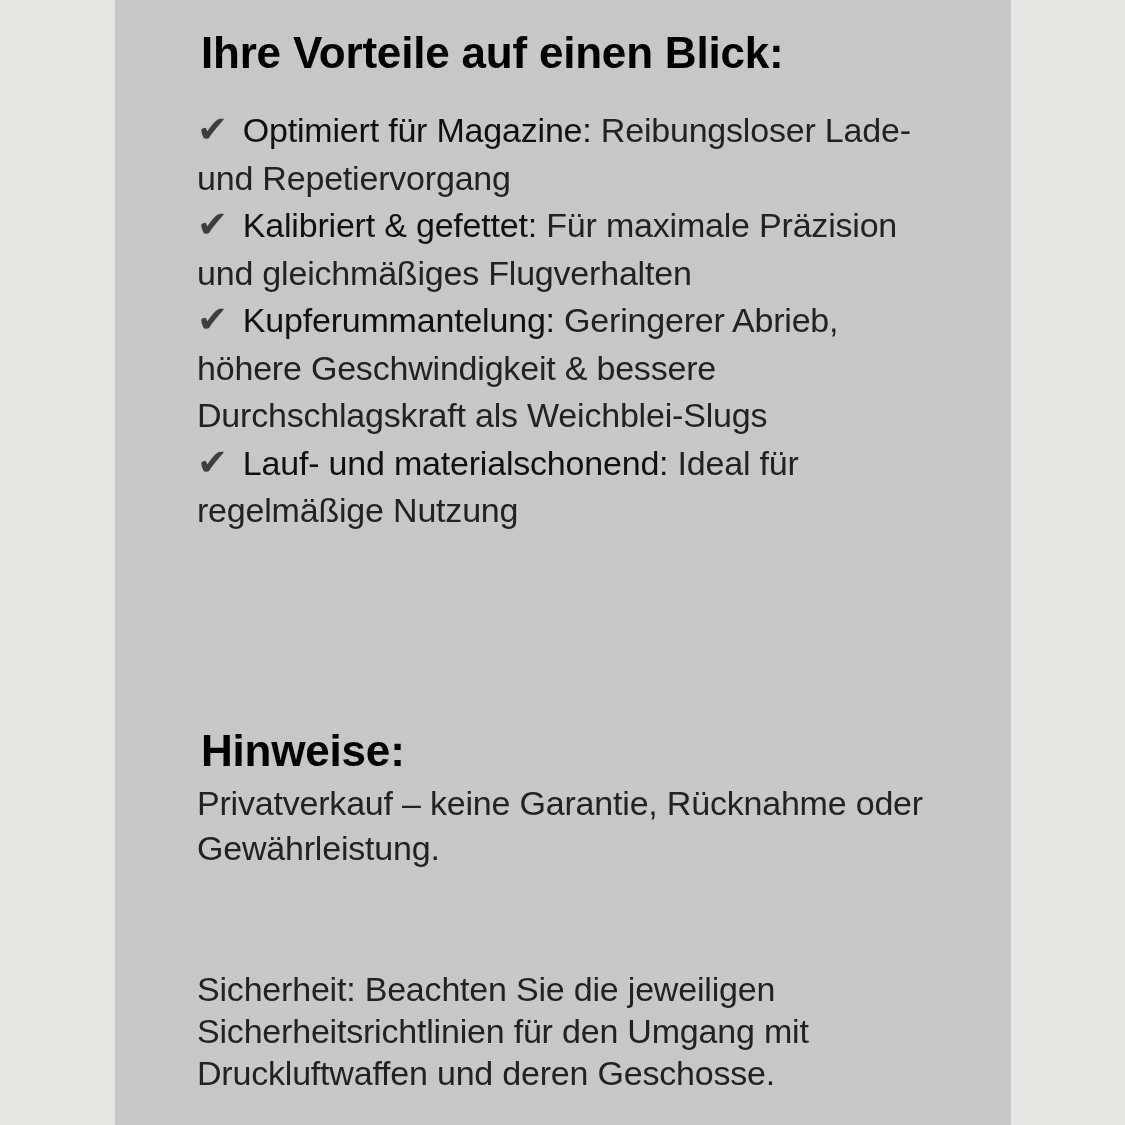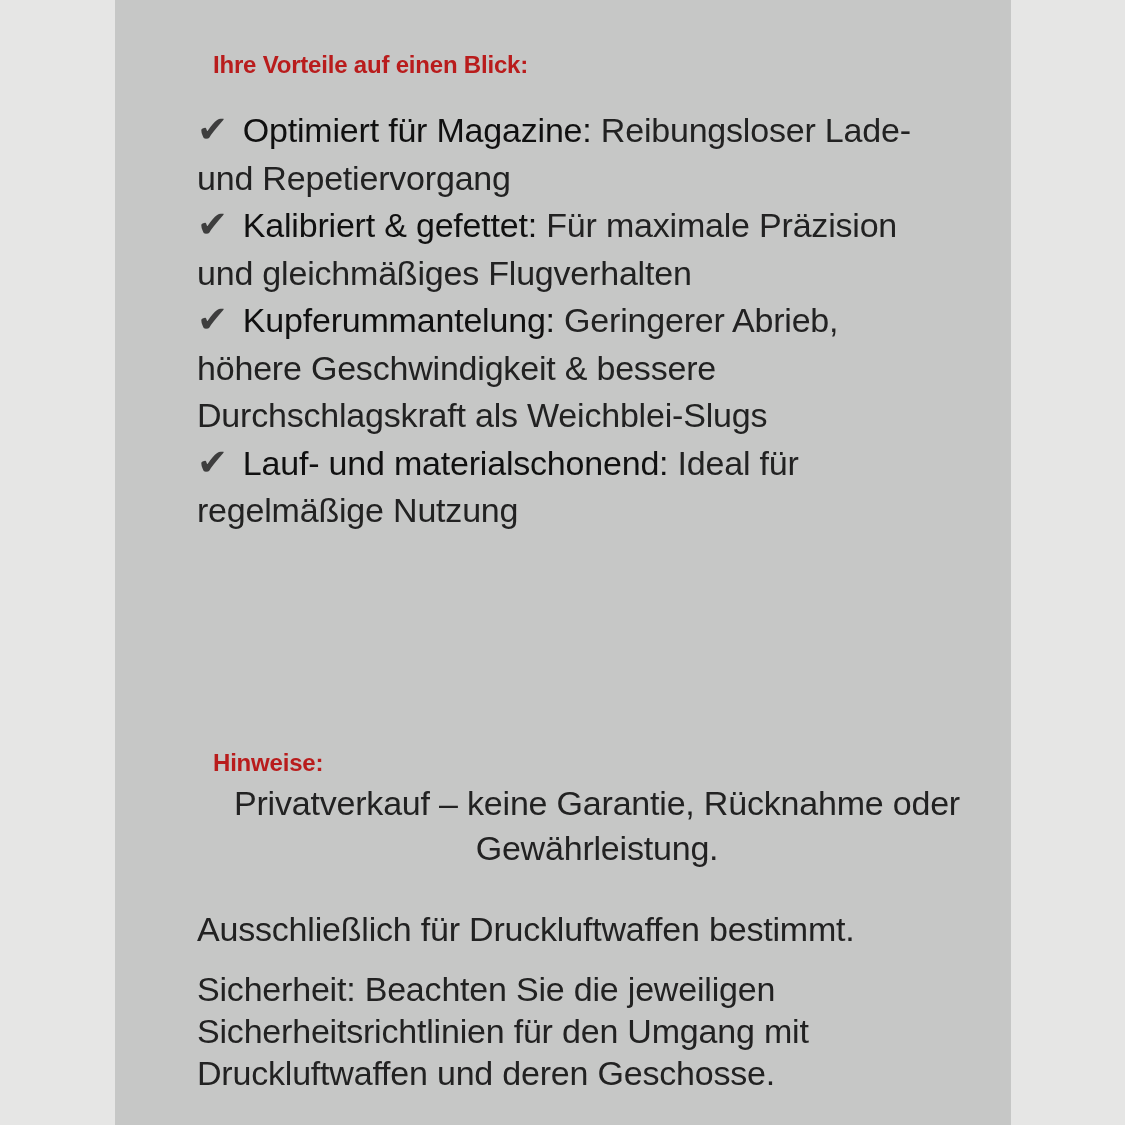--- a/index.html
+++ b/index.html
@@ -39,31 +39,31 @@
 
   .block {
     position: absolute;
     left: 82px;
     width: 800px;
     font-size: 34px;
     letter-spacing: -0.2px;
     color: #222222;
   }
   .block h2 {
-    margin: 16px;
-    font-size: 24px;
+    margin: 4px;
+    font-size: 44px;
     font-weight: 700;
-    color: #b91c1c;
+    color: #000000;
   }
 
   #b-heading  { top: 25px;  line-height: 47px; }
   #b-benefits { top: 107px; line-height: 47.5px; }
   #b-shipping { top: 567px; line-height: 47px; }
   #b-notes-h  { top: 724px; line-height: 46px; }
-  #b-note1    { top: 781px; line-height: 45px; text-align: center; }
+  #b-note1    { top: 781px; line-height: 45px; }
   #b-note2    { top: 907px; line-height: 45px; }
   #b-note3    { top: 968px; line-height: 42px; }
 
   .bullet { margin: 0; }
   .check {
     color: #3e3e3e;
     font-size: 37px;
     line-height: 1;
     margin-right: 15px;
     font-family: "DejaVu Sans", sans-serif;
@@ -103,23 +103,20 @@
 
     <div class="block" id="b-notes-h">
       <h2>Hinweise:</h2>
     </div>
 
     <div class="block" id="b-note1">
       <p class="note pre">Privatverkauf – keine Garantie, Rücknahme oder
 Gewährleistung.</p>
     </div>
 
-    <div class="block" id="b-note2">
-      <p class="note pre">Ausschließlich für Druckluftwaffen bestimmt.</p>
-    </div>
 
     <div class="block" id="b-note3">
       <p class="note pre">Sicherheit: Beachten Sie die jeweiligen
 Sicherheitsrichtlinien für den Umgang mit
 Druckluftwaffen und deren Geschosse.</p>
     </div>
 
   </div>
 </div>
 

